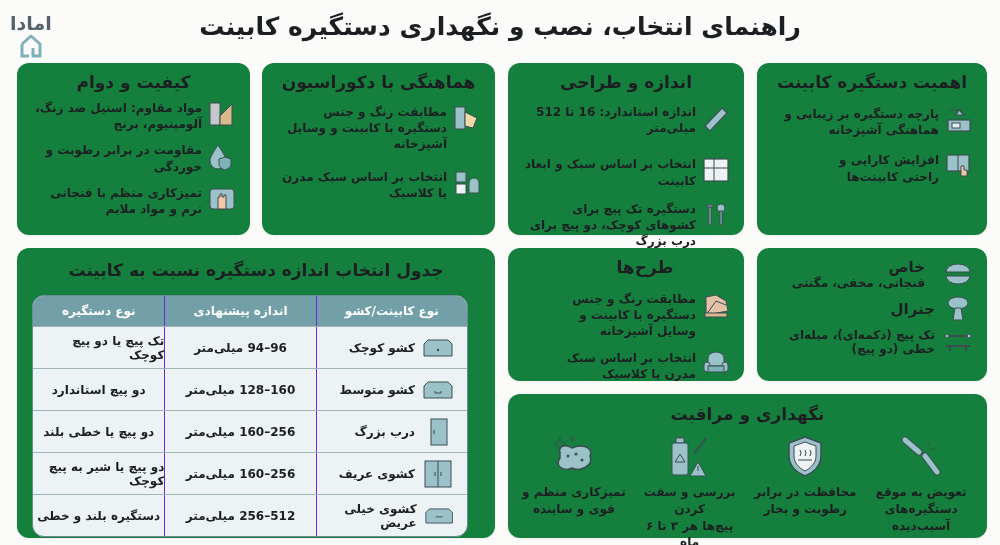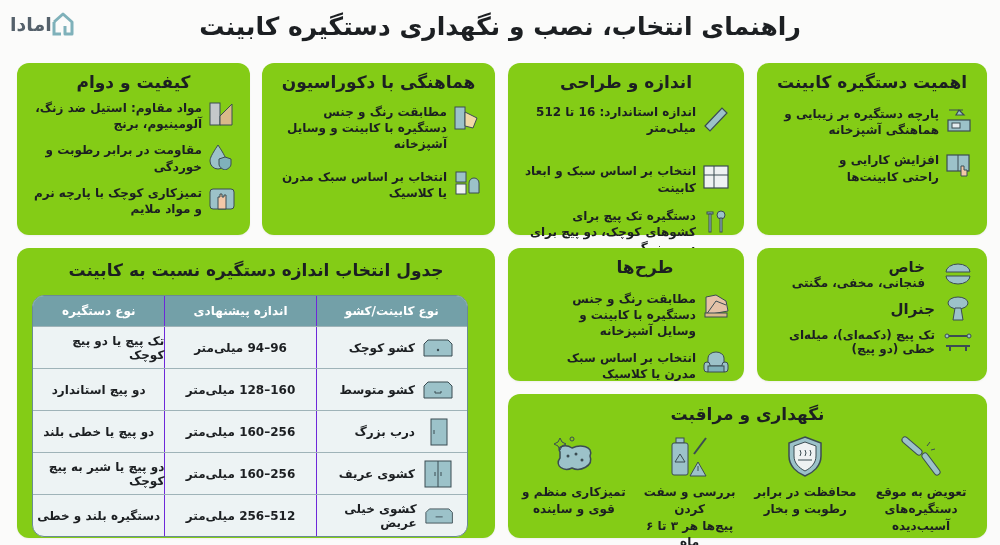--- a/index.html
+++ b/index.html
@@ -1,24 +1,24 @@
 <!DOCTYPE html>
 <html><head>
 <meta charset="utf-8">
 <style>
   * { box-sizing: border-box; margin: 0; padding: 0; }
   html, body { width: 1000px; height: 545px; background: #fbfbfa; overflow: hidden; }
   body { font-family: "DejaVu Sans", sans-serif; color: #1c1f22; position: relative; }
 
   .header { position: absolute; top: 0; left: 0; width: 1000px; height: 60px; }
   .main-title { position: absolute; top: 12px; left: 0; width: 1000px; text-align: center; font-size: 25px; font-weight: bold; direction: rtl; letter-spacing: -0.3px; }
-  .logo { position: absolute; left: 10px; top: 12px; display: flex; align-items: center; direction: ltr; }
+  .logo { position: absolute; left: 10px; top: 12px; display: flex; align-items: center; direction: ltr; flex-direction: column; }
   .logo-text { font-size: 19px; font-weight: bold; color: #55616b; direction: rtl; }
 
-  .card { position: absolute; background: #84cc16; border-radius: 12px; box-shadow: 0 1px 2px rgba(0,0,0,0.05); direction: rtl; }
+  .card { position: absolute; background: #15803d; border-radius: 12px; box-shadow: 0 1px 2px rgba(0,0,0,0.05); direction: rtl; }
   .card h2 { font-size: 17px; font-weight: bold; text-align: center; margin-top: 9px; }
   .item { display: flex; align-items: flex-start; gap: 6px; padding: 0 14px 0 10px; margin-top: 8px; font-size: 12px; font-weight: bold; line-height: 1.35; }
   .item .ico { flex: 0 0 28px; width: 28px; height: 28px; }
   .item .txt { flex: 1; }
 
   
   .tbl { position: absolute; left: 32px; top: 295px; width: 436px; border: 1px solid #6a8b93; border-radius: 12px; overflow: hidden; background: #edf3f4; }
   .tbl-row { display: flex; height: 42px; border-top: 1px solid #9fb3b8; font-size: 12px; font-weight: bold; }
   .tbl-row:first-child { border-top: none; }
   .tbl-head { height: 30px; background: #73a0a8; color: #fff; font-weight: bold; }
@@ -71,21 +71,21 @@
 </div>
 
 <div class="card" style="left:508px; top:63px; width:236px; height:172px;">
   <h2>اندازه و طراحی</h2>
   <div class="item" style="margin-top:12px;">
     <svg class="ico" viewBox="0 0 28 28">
         <path d="M3 22 L20 4 L25 9 L8 27z" fill="#9cc2c9" stroke="#3b4c52" stroke-width="1.2"></path>
       </svg>
     <span class="txt">اندازه استاندارد: 16 تا 512 میلی‌متر</span>
   </div>
-  <div class="item" style="margin-top:27px;">
+  <div class="item" style="margin-top:20px;">
     <svg class="ico" viewBox="0 0 28 28">
         <rect x="2" y="3" width="24" height="22" fill="#eef2f2" stroke="#3b4c52" stroke-width="1.2"></rect>
         <line x1="2" y1="12" x2="26" y2="12" stroke="#3b4c52"></line>
         <line x1="12" y1="3" x2="12" y2="25" stroke="#3b4c52"></line>
       </svg>
     <span class="txt">انتخاب بر اساس سبک و ابعاد کابینت</span>
   </div>
   <div class="item" style="margin-top:12px;">
     <svg class="ico" viewBox="0 0 28 28">
         <circle cx="19" cy="7" r="4" fill="#9cc2c9" stroke="#3b4c52"></circle>
@@ -130,21 +130,21 @@
         <path d="M10 3 C4 12 2 16 2 19 a8 8 0 0 0 16 0 C18 16 16 12 10 3z" fill="#9cc2c9" stroke="#3b4c52"></path>
         <path d="M17 15 l6 2 v5 c0 3 -3 5 -6 6 c-3 -1 -6 -3 -6 -6 v-5z" fill="#7fb1ba" stroke="#3b4c52"></path>
       </svg>
     <span class="txt">مقاومت در برابر رطوبت و خوردگی</span>
   </div>
   <div class="item" style="margin-top:10px;">
     <svg class="ico" viewBox="0 0 28 28">
         <rect x="2" y="4" width="24" height="20" rx="3" fill="#9cc2c9" stroke="#3b4c52"></rect>
         <path d="M10 24 V12 h2 V9 h2 V12 h2 V10 h2 V24z" fill="#f3c8a8" stroke="#3b4c52"></path>
       </svg>
-    <span class="txt">تمیزکاری کوچک با پارچه نرم و مواد ملایم</span>
+    <span class="txt">تمیزکاری منظم با فنجانی نرم و مواد ملایم</span>
   </div>
 </div>
 
 <div class="card" style="left:17px; top:248px; width:478px; height:290px;">
   <h2 style="margin-top:12px;">جدول انتخاب اندازه دستگیره نسبت به کابینت</h2>
   <div class="tbl" style="left:15px; top:47px;">
     <div class="tbl-row tbl-head">
       <div class="tbl-cell c1">نوع کابینت/کشو</div>
       <div class="tbl-cell c2">اندازه پیشنهادی</div>
       <div class="tbl-cell c3">نوع دستگیره</div>

